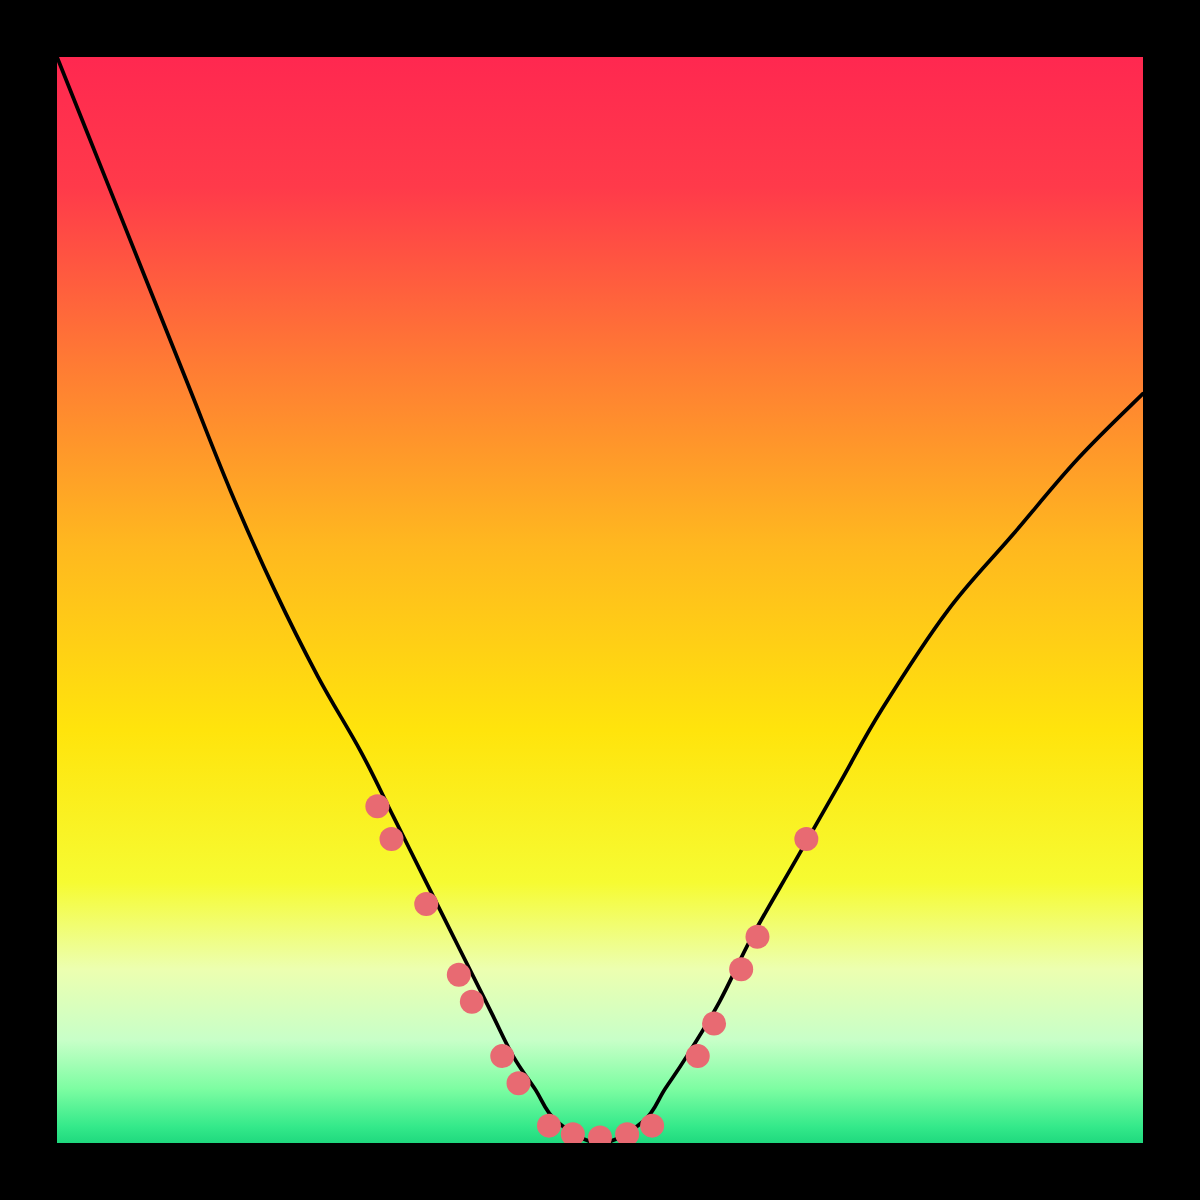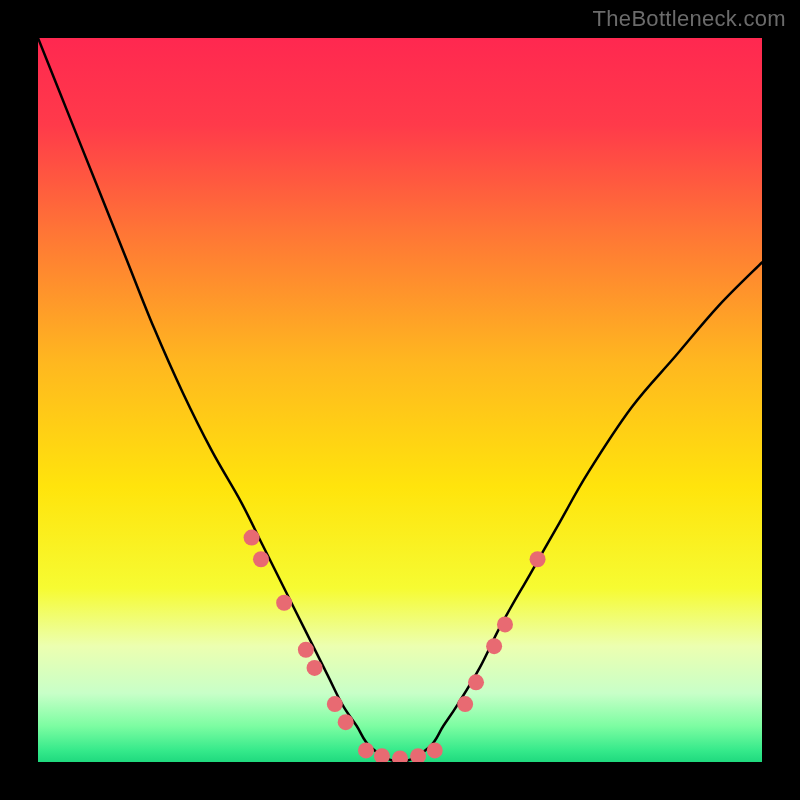--- a/index.html
+++ b/index.html
@@ -43,21 +43,20 @@
     inset: 0;
     width: 724px;
     height: 724px;
     z-index: 2;
   }
 </style>
 </head>
 <body>
 
 <div class="stage">
-  <div class="watermark">TheBottleneck.com</div>
   <div class="plot-area">
     <svg class="gradient-bg" viewBox="0 0 724 724" preserveAspectRatio="none">
       <defs>
         <linearGradient id="bg-grad" x1="0" y1="0" x2="0" y2="1">
             <stop offset="0.00%" stop-color="#ff2850"></stop>
             <stop offset="12.00%" stop-color="#ff3a4a"></stop>
             <stop offset="28.00%" stop-color="#ff7a34"></stop>
             <stop offset="45.00%" stop-color="#ffb81f"></stop>
             <stop offset="62.00%" stop-color="#ffe40c"></stop>
             <stop offset="76.00%" stop-color="#f6fb32"></stop>

